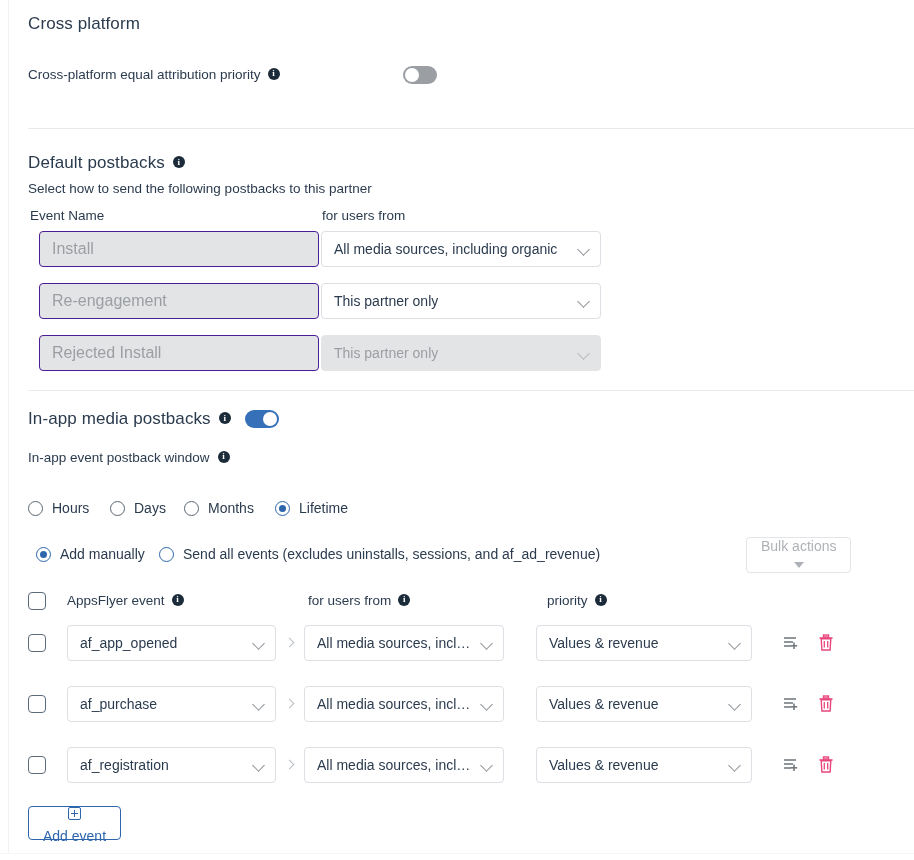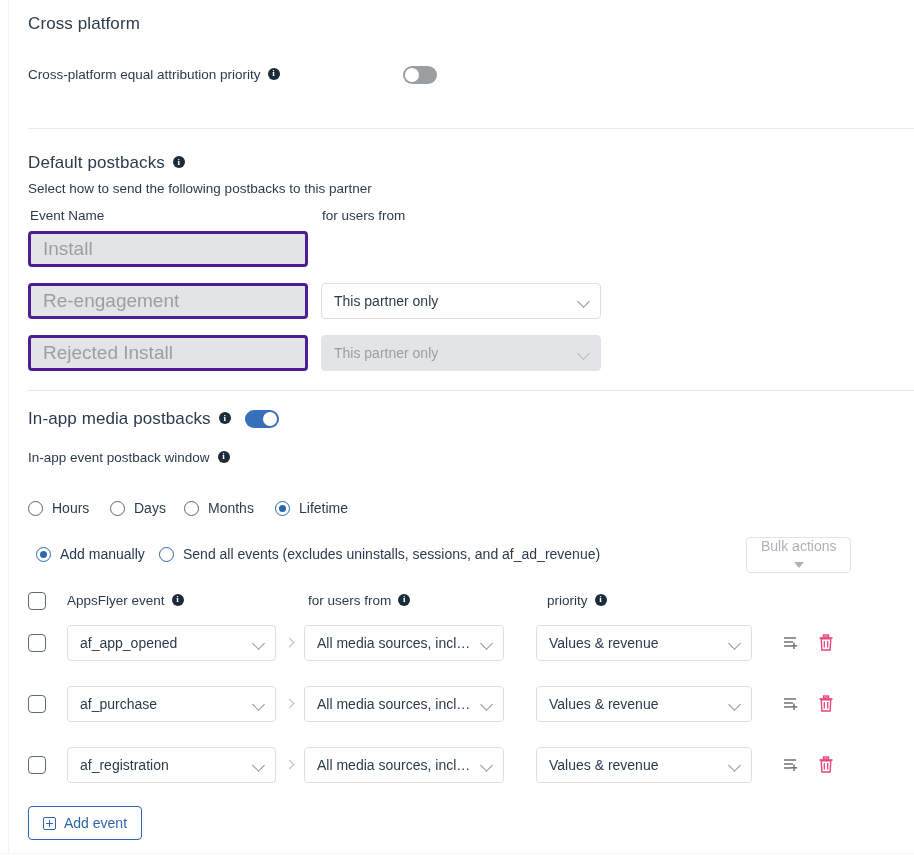--- a/index.html
+++ b/index.html
@@ -99,28 +99,29 @@
     background: #fff;
   }
   .toggle.off { background: #9b9fa3; }
   .toggle.off .knob { left: 2px; }
   .toggle.on { background: #3570b8; }
   .toggle.on .knob { right: 2px; }
 
   
   .field-disabled {
     background: #e3e4e6;
-    border: 3px solid #4c1d95;
+    border: 1px solid #4c1d95;
     border-radius: 4px;
     height: 36px;
     display: flex;
     align-items: center;
     padding: 0 12px;
     color: #9b9ea2;
-    font-size: 19px;
+    font-size: 16px;
+    margin-left: 11px;
   }
 
   
   .select {
     background: #fff;
     border: 1px solid #dcdfe3;
     border-radius: 4px;
     height: 36px;
     display: flex;
     align-items: center;
@@ -217,20 +218,21 @@
     background: #fff;
     color: #2d66ad;
     font-size: 14px;
     height: 34px;
     padding: 0 14px;
     display: inline-flex;
     align-items: center;
     gap: 8px;
     cursor: pointer;
     font-family: "Liberation Sans", sans-serif;
+    flex-direction: column;
   }
   .plus-box {
     width: 13px; height: 13px;
     border: 1.4px solid #2d66ad;
     border-radius: 2px;
     position: relative;
     flex: none;
   }
   .plus-box::before, .plus-box::after {
     content: "";
@@ -291,20 +293,24 @@
 
   <div class="abs" style="left:28px; top:180px;">
     <span class="sub-text">Select how to send the following postbacks to this partner</span>
   </div>
 
   <div class="abs col-head" style="left:30px; top:208px;">Event Name</div>
   <div class="abs col-head" style="left:322px; top:208px;">for users from</div>
 
   <div class="abs field-disabled" style="left:28px; top:231px; width:280px;">
     <span>Install</span>
+  </div>
+  <div class="abs select" style="left:321px; top:231px; width:280px;">
+    <span class="val">All media sources, including organic</span>
+    <span class="chev"></span>
   </div>
 
   <div class="abs field-disabled" style="left:28px; top:283px; width:280px;">
     <span>Re-engagement</span>
   </div>
   <div class="abs select" style="left:321px; top:283px; width:280px;">
     <span class="val">This partner only</span>
     <span class="chev"></span>
   </div>
 

